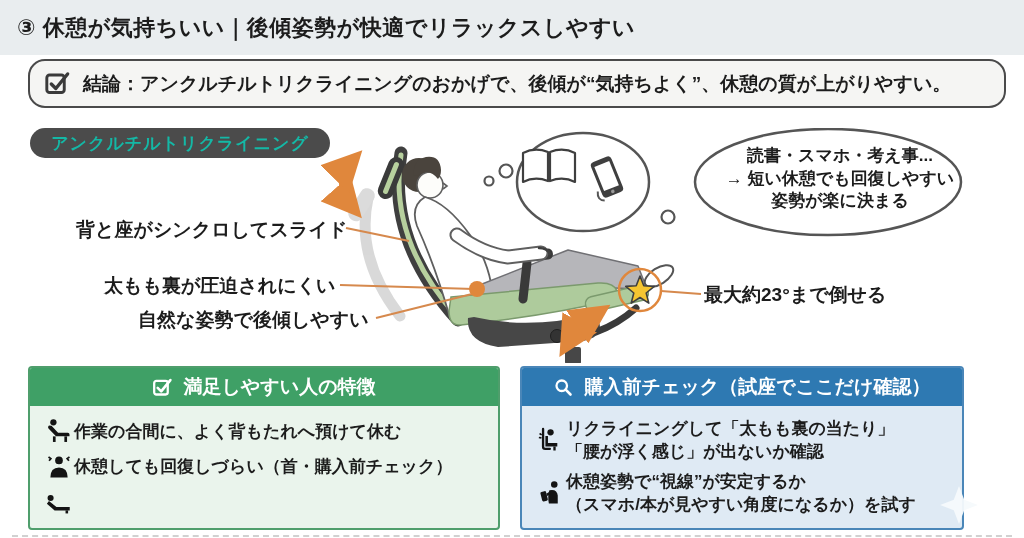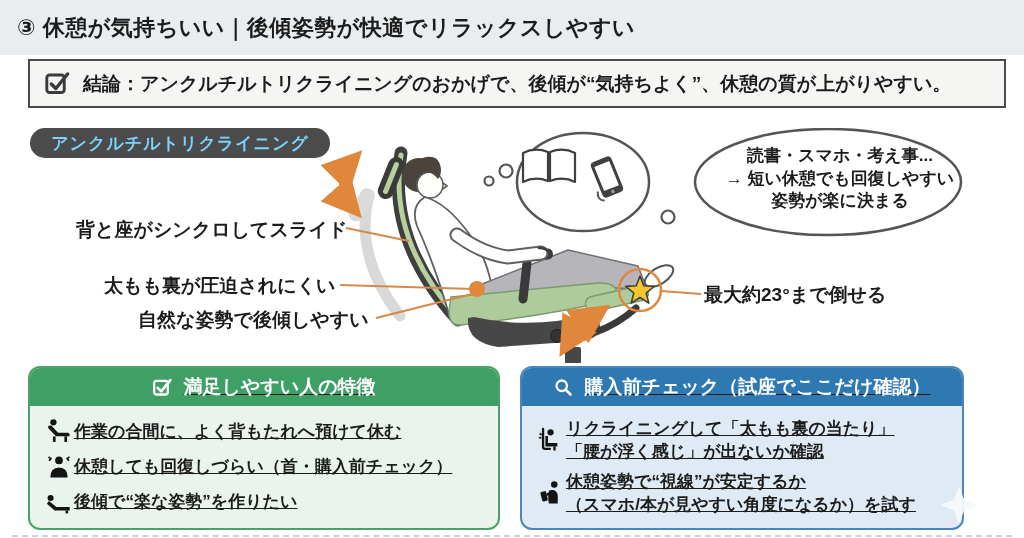--- a/index.html
+++ b/index.html
@@ -6,40 +6,40 @@
   .page{position:relative;width:1024px;height:538px;background:#ffffff;overflow:hidden;
         font-family:"Liberation Sans","DejaVu Sans",sans-serif;color:#1c1c1c;}
 
   
   .title-band{position:absolute;left:0;top:0;width:1024px;height:55px;background:#e9edef;
               display:flex;align-items:center;box-sizing:border-box;padding-left:17px;}
   .title-band .ttl{font-size:22px;font-weight:bold;letter-spacing:.5px;}
 
   
   .conclusion{position:absolute;left:28px;top:59px;width:978px;height:49px;box-sizing:border-box;
-              background:#f5f5f3;border:2.5px solid #4a4a4a;border-radius:0;
+              background:#f5f5f3;border:2.5px solid #4a4a4a;border-radius:17px;
               display:flex;align-items:center;gap:12px;padding:0 14px;}
   .conclusion .txt{font-size:19px;font-weight:bold;white-space:nowrap;}
 
   
   .badge{position:absolute;left:30px;top:128px;width:300px;height:30px;background:#4b4b4b;
-         border-radius:16px;color:#7dd3fc;font-size:17px;font-weight:bold;letter-spacing:1px;
+         border-radius:16px;color:#14b8a6;font-size:17px;font-weight:bold;letter-spacing:1px;
          display:flex;align-items:center;justify-content:center;}
 
   
   .illo{position:absolute;left:0;top:128px;width:1024px;height:235px;}
   .callout{position:absolute;font-weight:bold;font-size:19px;white-space:nowrap;color:#1c1c1c;}
   #c1{left:76px;top:217px} #c2{left:104px;top:273px} #c3{left:138px;top:307px} #c4{left:704px;top:282px}
   .bubble-text{position:absolute;left:710px;top:145px;width:260px;text-align:center;
                font-weight:bold;font-size:17px;line-height:1.33;color:#1c1c1c;}
   .bubble-text span{display:block;white-space:nowrap;}
 
   
-  .panel{position:absolute;top:366px;height:164px;box-sizing:border-box;border-radius:12px;
-         overflow:hidden;text-decoration:underline;}
+  .panel{position:absolute;top:366px;height:164px;box-sizing:border-box;border-radius:4px;
+         overflow:hidden;}
   .panel.green{left:28px;width:472px;border:2.5px solid #4f9e6c;background:#eaf4ec;}
   .panel.blue{left:520px;width:444px;border:2.5px solid #4a86b8;background:#dfeaf4;}
   .panel .hdr{height:38px;display:flex;align-items:center;justify-content:center;gap:10px;
               color:#fff;font-size:19px;font-weight:bold;}
   .panel.green .hdr{background:#3fa066;}
   .panel.blue .hdr{background:#2e79b2;}
   .panel .pbody{height:121px;box-sizing:border-box;padding:4px 10px 4px 14px;
                 display:flex;flex-direction:column;justify-content:space-evenly;}
   .row{display:flex;align-items:center;}
   .row .ricon{flex:0 0 30px;display:flex;align-items:center;justify-content:center;}
@@ -195,21 +195,20 @@
         <span class="rtxt">休憩しても回復しづらい（首・購入前チェック）</span>
       </div>
       <div class="row">
         <span class="ricon">
           <svg width="28" height="28" viewBox="0 0 24 24" fill="#141414">
             <circle cx="4.8" cy="8.6" r="2.6"></circle>
             <path d="M3.4 11.2 L9.8 16.2 L21.2 16.2 L21.2 19.2 L8.2 19.2 L1.6 13.4 Z"></path>
             <rect x="17.6" y="19.2" width="2.2" height="2.6"></rect>
           </svg>
         </span>
-        <span class="rtxt">後傾で“楽な姿勢”を作りたい</span>
       </div>
     </div>
   </div>
 
   <div class="panel blue">
     <div class="hdr">
       <svg width="21" height="21" viewBox="0 0 24 24">
         <circle cx="10" cy="10" r="6" fill="none" stroke="#fff" stroke-width="2.6"></circle>
         <path d="M14.5 14.5 L20 20" stroke="#fff" stroke-width="3" stroke-linecap="round"></path>
       </svg>

